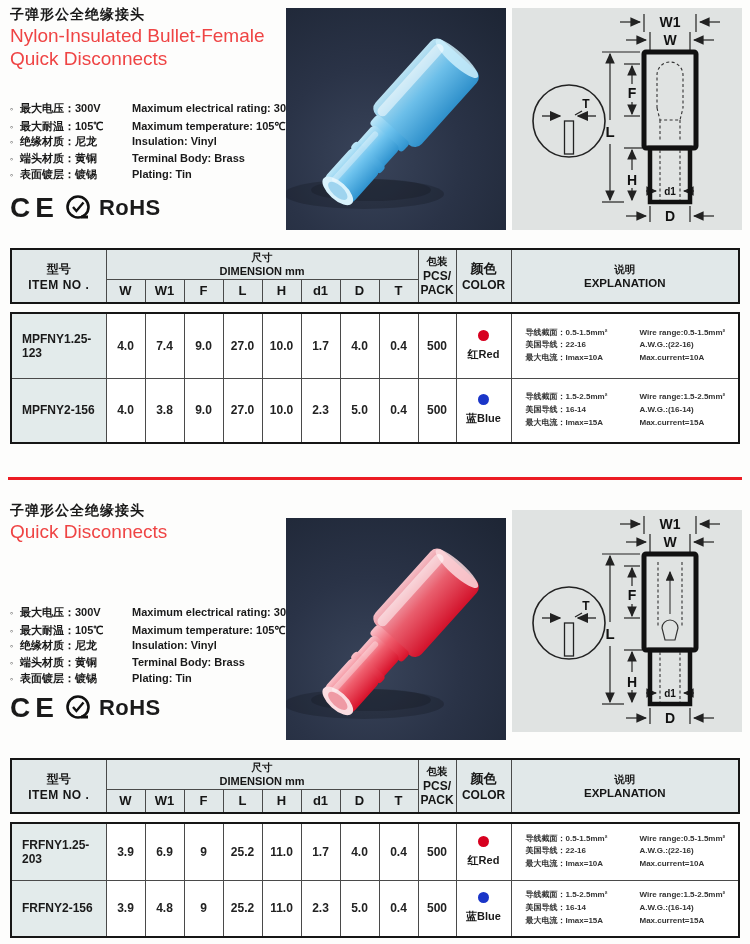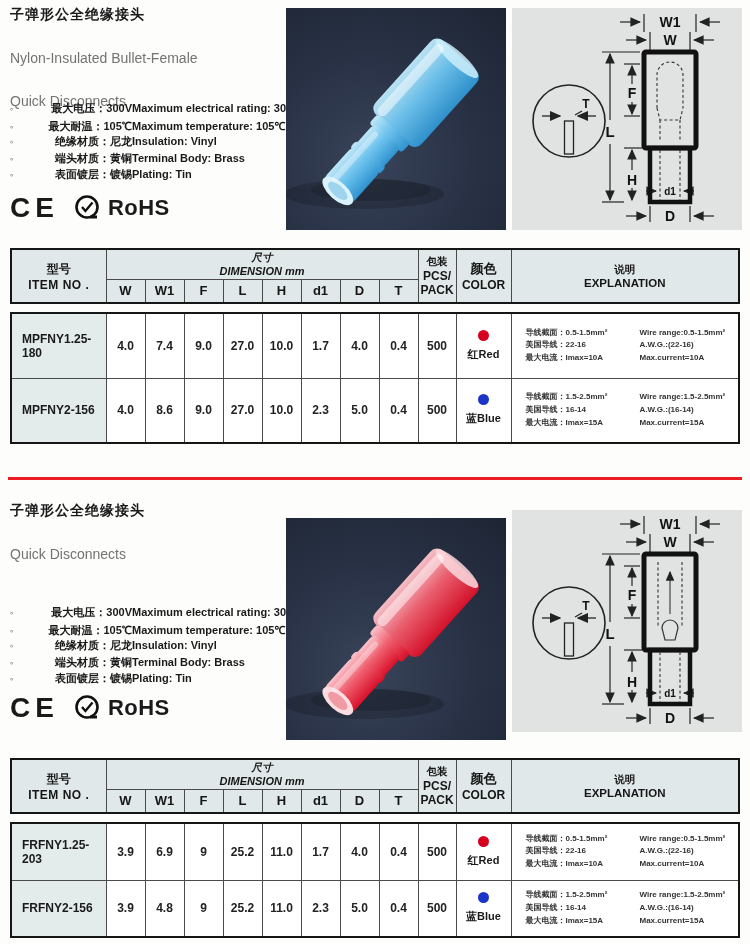--- a/index.html
+++ b/index.html
@@ -6,50 +6,50 @@
   body{width:750px;height:944px;background:#ffffff;font-family:"Liberation Sans",sans-serif;color:#1a1a1a;}
   .page{position:relative;width:750px;height:944px;background:#fdfdfc;overflow:hidden;}
 
   .section{position:absolute;left:0;width:606px;}
   .s1{top:0;height:476px;}
   .s2{top:498px;height:260px;}
 
   .sec-title{position:absolute;left:10px;top:6px;}
   .s2 .sec-title{top:4px;}
   .title-zh{font-size:14px;font-weight:700;letter-spacing:1px;}
-  .title-en{font-size:14px;line-height:1.22;color:#737373;margin-top:26px;}
+  .title-en{font-size:19px;line-height:1.22;color:#ef4444;}
 
   .specs{position:absolute;left:10px;top:101px;}
   .s2 .specs{top:107px;}
   .spec-row{display:flex;align-items:baseline;height:16.5px;font-size:11px;font-weight:700;}
   .spec-bullet{width:10px;color:#333;font-size:9px;}
-  .spec-zh{width:112px;text-align:right;}
+  .spec-zh{width:112px;}
   .spec-en{white-space:nowrap;}
 
   .certs{position:absolute;left:10px;top:192px;display:flex;align-items:center;}
   .s2 .certs{top:194px;}
-  .ce-mark{font-size:28px;font-weight:700;letter-spacing:5px;margin-right:14px;}
+  .ce-mark{font-size:28px;font-weight:700;letter-spacing:5px;margin-right:5px;}
   .cert-circle{margin-right:7px;}
   .rohs-mark{font-size:22px;font-weight:800;letter-spacing:0.5px;}
 
   .photo{position:absolute;left:286px;top:8px;width:220px;height:222px;
          background:radial-gradient(circle at 38% 68%, #39445a 0%, #2a3347 45%, #1d2534 100%);}
   .s2 .photo{top:20px;}
   .diagram{position:absolute;left:512px;top:8px;width:230px;height:222px;background:#e0e3e2;}
   .s2 .diagram{top:12px;}
 
   .ptable{border-collapse:collapse;table-layout:fixed;width:730px;margin-left:10px;
           position:absolute;border:2px solid #161616;background:#fff;}
   .ptable th,.ptable td{border:1px solid #4a4a4a;padding:0;text-align:center;vertical-align:middle;}
   .t1h{top:248px;} .t1d{top:312px;} .t2h{top:758px;} .t2d{top:822px;}
 
   .hrow1{height:30px;} .hrow2{height:24px;}
   .ptable th{background:#e1e8e9;font-weight:700;color:#161616;}
   .h-item .l1{font-size:12px;} .h-item .l2{font-size:12px;letter-spacing:0.5px;}
-  .h-dim div{font-style:italic;}
+  .h-dim div{}
   .h-dim .l1{font-size:10.5px;} .h-dim .l2{font-size:11px;}
   .h-sub{font-size:13px;}
   .h-pack .l1{font-size:10.5px;} .h-pack .l2,.h-pack .l3{font-size:12px;line-height:1.2;text-align:center;}
   .h-color .l1{font-size:13px;} .h-color .l2{font-size:12px;}
   .h-expl .l1{font-size:10.5px;} .h-expl .l2{font-size:11.5px;}
 
   .t1d tr{height:65px;} .t2d tr{height:57px;}
   .c-item{background:#e3ebeb;text-align:left !important;padding-left:10px !important;
           font-size:12px;font-weight:700;}
   .c-dim,.c-pack{font-size:12px;font-weight:700;color:#222;}
@@ -278,21 +278,21 @@
       <col style="width:39px">
         <col style="width:39px">
         <col style="width:39px">
         <col style="width:39px">
       <col style="width:38px">
         <col style="width:55px">
         <col>
     </colgroup>
     <tbody>
         <tr>
-      <td class="c-item">MPFNY1.25-180</td>
+      <td class="c-item">MPFNY1.25-123</td>
       <td class="c-dim">4.0</td>
       <td class="c-dim">7.4</td>
       <td class="c-dim">9.0</td>
       <td class="c-dim">27.0</td>
       <td class="c-dim">10.0</td>
       <td class="c-dim">1.7</td>
       <td class="c-dim">4.0</td>
       <td class="c-dim">0.4</td>
       <td class="c-pack">500</td>
       <td class="c-color">
@@ -310,21 +310,21 @@
             <div>Wire range:0.5-1.5mm²</div>
             <div>A.W.G.:(22-16)</div>
             <div>Max.current=10A</div>
           </div>
         </div>
       </td>
     </tr>
     <tr>
       <td class="c-item">MPFNY2-156</td>
       <td class="c-dim">4.0</td>
-      <td class="c-dim">8.6</td>
+      <td class="c-dim">3.8</td>
       <td class="c-dim">9.0</td>
       <td class="c-dim">27.0</td>
       <td class="c-dim">10.0</td>
       <td class="c-dim">2.3</td>
       <td class="c-dim">5.0</td>
       <td class="c-dim">0.4</td>
       <td class="c-pack">500</td>
       <td class="c-color">
         <span class="dot dot-blue"></span>
         <span class="color-label"><span>蓝</span><span>Blue</span></span>

